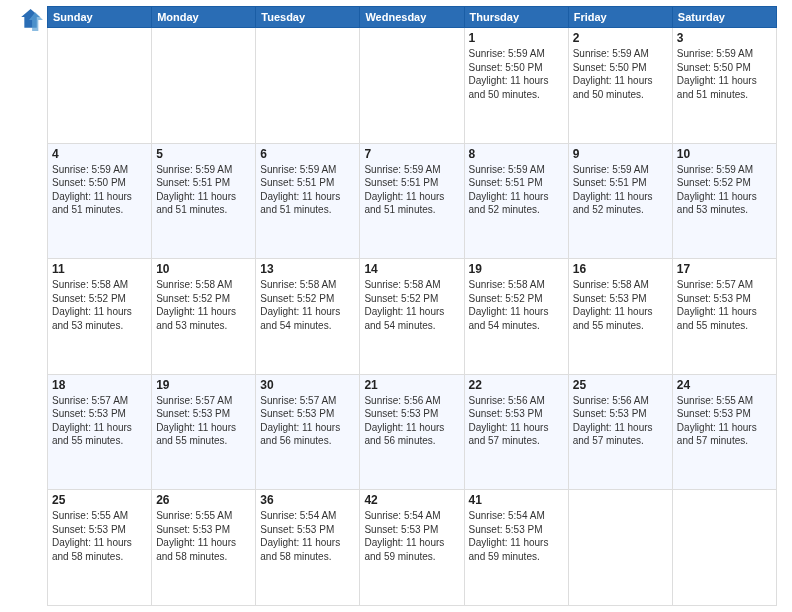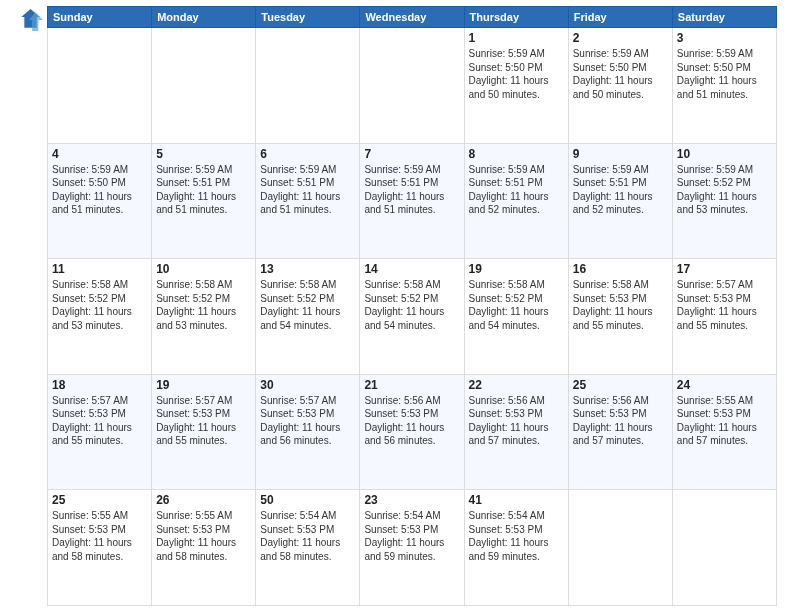--- a/index.html
+++ b/index.html
@@ -324,28 +324,28 @@
 and 58 minutes.</div>
           </td>
           <td>
             <span class="day-num">26</span>
             <div class="day-info" style="white-space: pre-line;">Sunrise: 5:55 AM
 Sunset: 5:53 PM
 Daylight: 11 hours
 and 58 minutes.</div>
           </td>
           <td>
-            <span class="day-num">50</span>
+            <span class="day-num">36</span>
             <div class="day-info" style="white-space: pre-line;">Sunrise: 5:54 AM
 Sunset: 5:53 PM
 Daylight: 11 hours
 and 58 minutes.</div>
           </td>
           <td>
-            <span class="day-num">23</span>
+            <span class="day-num">42</span>
             <div class="day-info" style="white-space: pre-line;">Sunrise: 5:54 AM
 Sunset: 5:53 PM
 Daylight: 11 hours
 and 59 minutes.</div>
           </td>
           <td>
             <span class="day-num">41</span>
             <div class="day-info" style="white-space: pre-line;">Sunrise: 5:54 AM
 Sunset: 5:53 PM
 Daylight: 11 hours

